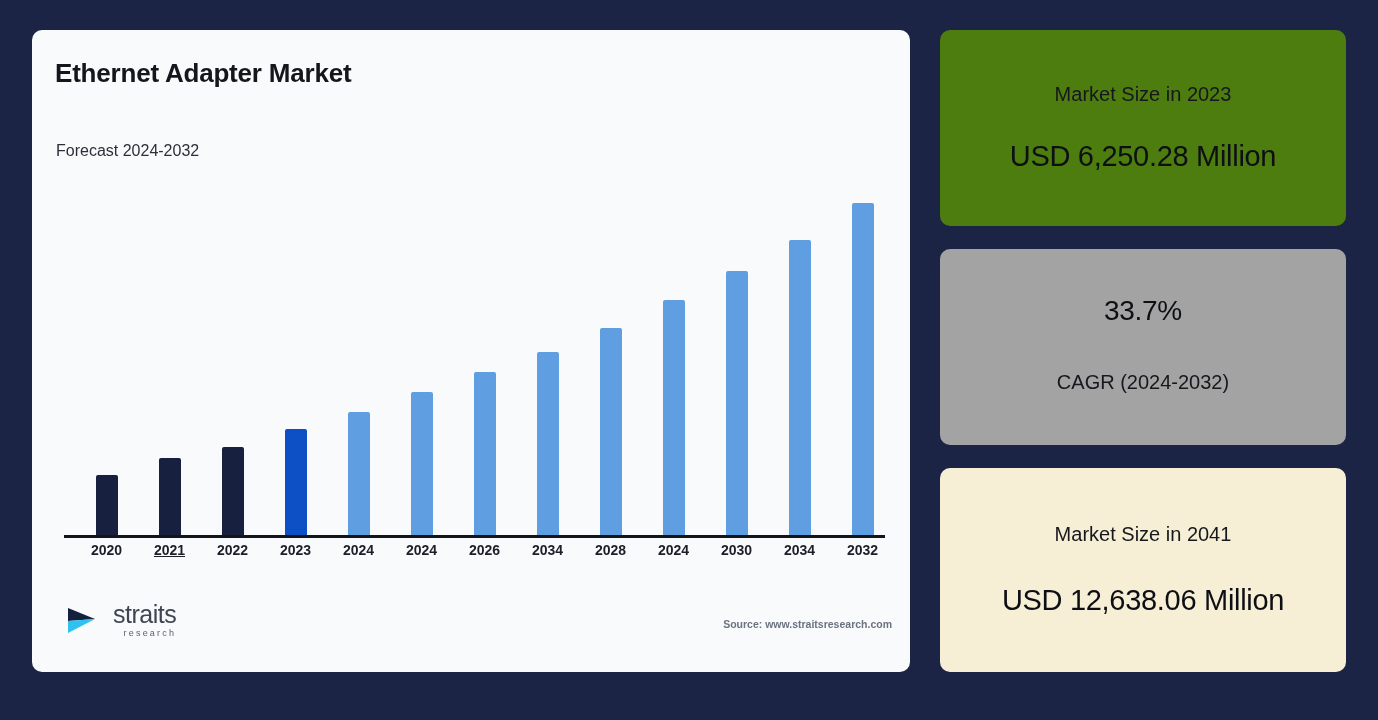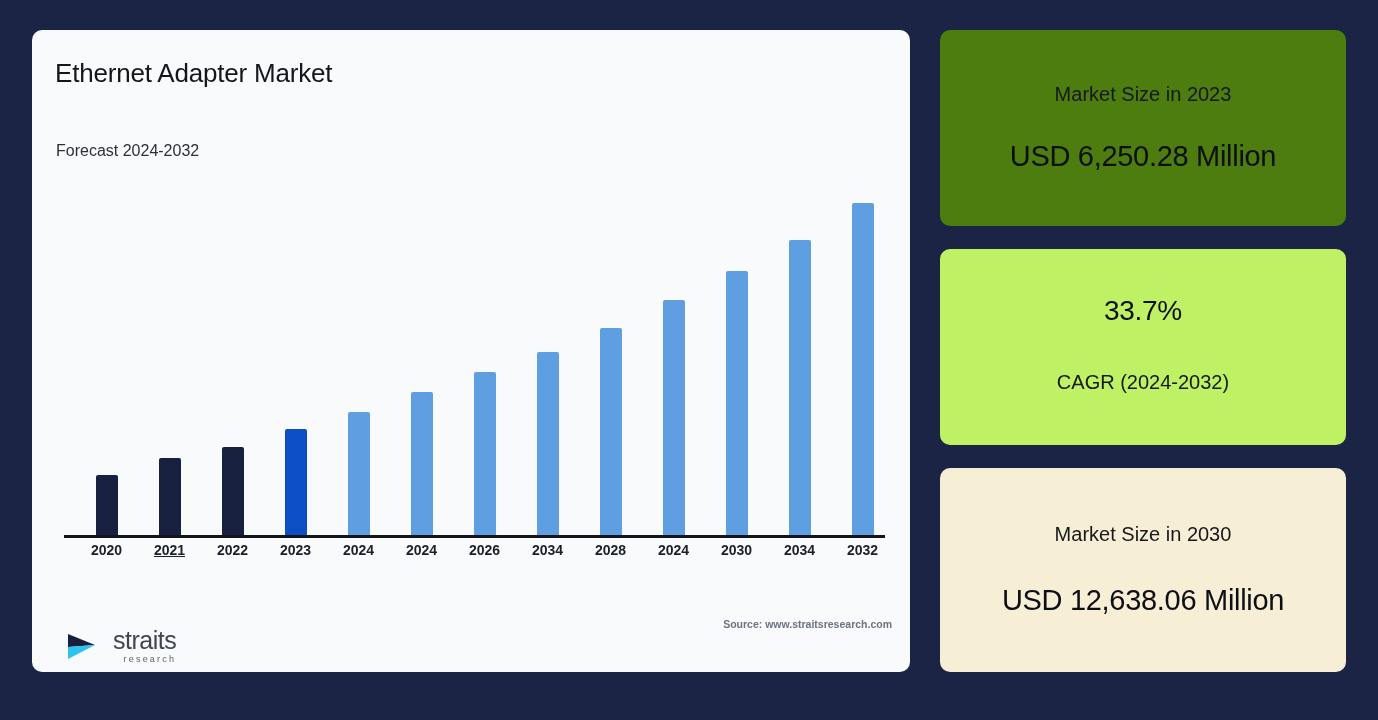--- a/index.html
+++ b/index.html
@@ -29,21 +29,21 @@
     height: 642px;
     background: #f8fafc;
     border-radius: 10px;
     box-sizing: border-box;
   }
   .chart-title {
     position: absolute;
     left: 23px;
     top: 28px;
     font-size: 26px;
-    font-weight: normal;
+    font-weight: bold;
     color: #14161c;
     letter-spacing: -0.2px;
   }
   .chart-subtitle {
     position: absolute;
     left: 24px;
     top: 112px;
     font-size: 16px;
     color: #2c2f38;
   }
@@ -92,21 +92,21 @@
     text-align: center;
     font-size: 14px;
     font-weight: bold;
     color: #1b1f28;
   }
 
   
   .logo-wrap {
     position: absolute;
     left: 33px;
-    top: 596px;
+    top: 570px;
     display: flex;
     align-items: center;
     gap: 8px;
   }
   .logo-mark {
     width: 40px;
     height: 40px;
     flex: 0 0 auto;
   }
   .logo-text {
@@ -149,21 +149,21 @@
   .card {
     border-radius: 10px;
     display: flex;
     flex-direction: column;
     align-items: center;
     justify-content: center;
     box-sizing: border-box;
     text-align: center;
   }
   .card-a { height: 196px; background: #4d7c0f; }
-  .card-b { height: 196px; background: #bef264; }
+  .card-b { height: 196px; background: #a3a3a3; }
   .card-c { height: 204px; background: #f7efd5; }
 
   .card-label {
     font-size: 20px;
     color: #16181d;
     margin-bottom: 34px;
   }
   .card-value {
     font-size: 29px;
     font-weight: normal;
@@ -269,18 +269,18 @@
       <div class="card-label">Market Size in 2023</div>
       <div class="card-value">USD 6,250.28 Million</div>
     </div>
 
     <div class="card card-b">
       <div class="card-value">33.7%</div>
       <div class="card-label">CAGR (2024-2032)</div>
     </div>
 
     <div class="card card-c">
-      <div class="card-label">Market Size in 2030</div>
+      <div class="card-label">Market Size in 2041</div>
       <div class="card-value">USD 12,638.06 Million</div>
     </div>
   </div>
 
 </div>
 
 </body></html>

